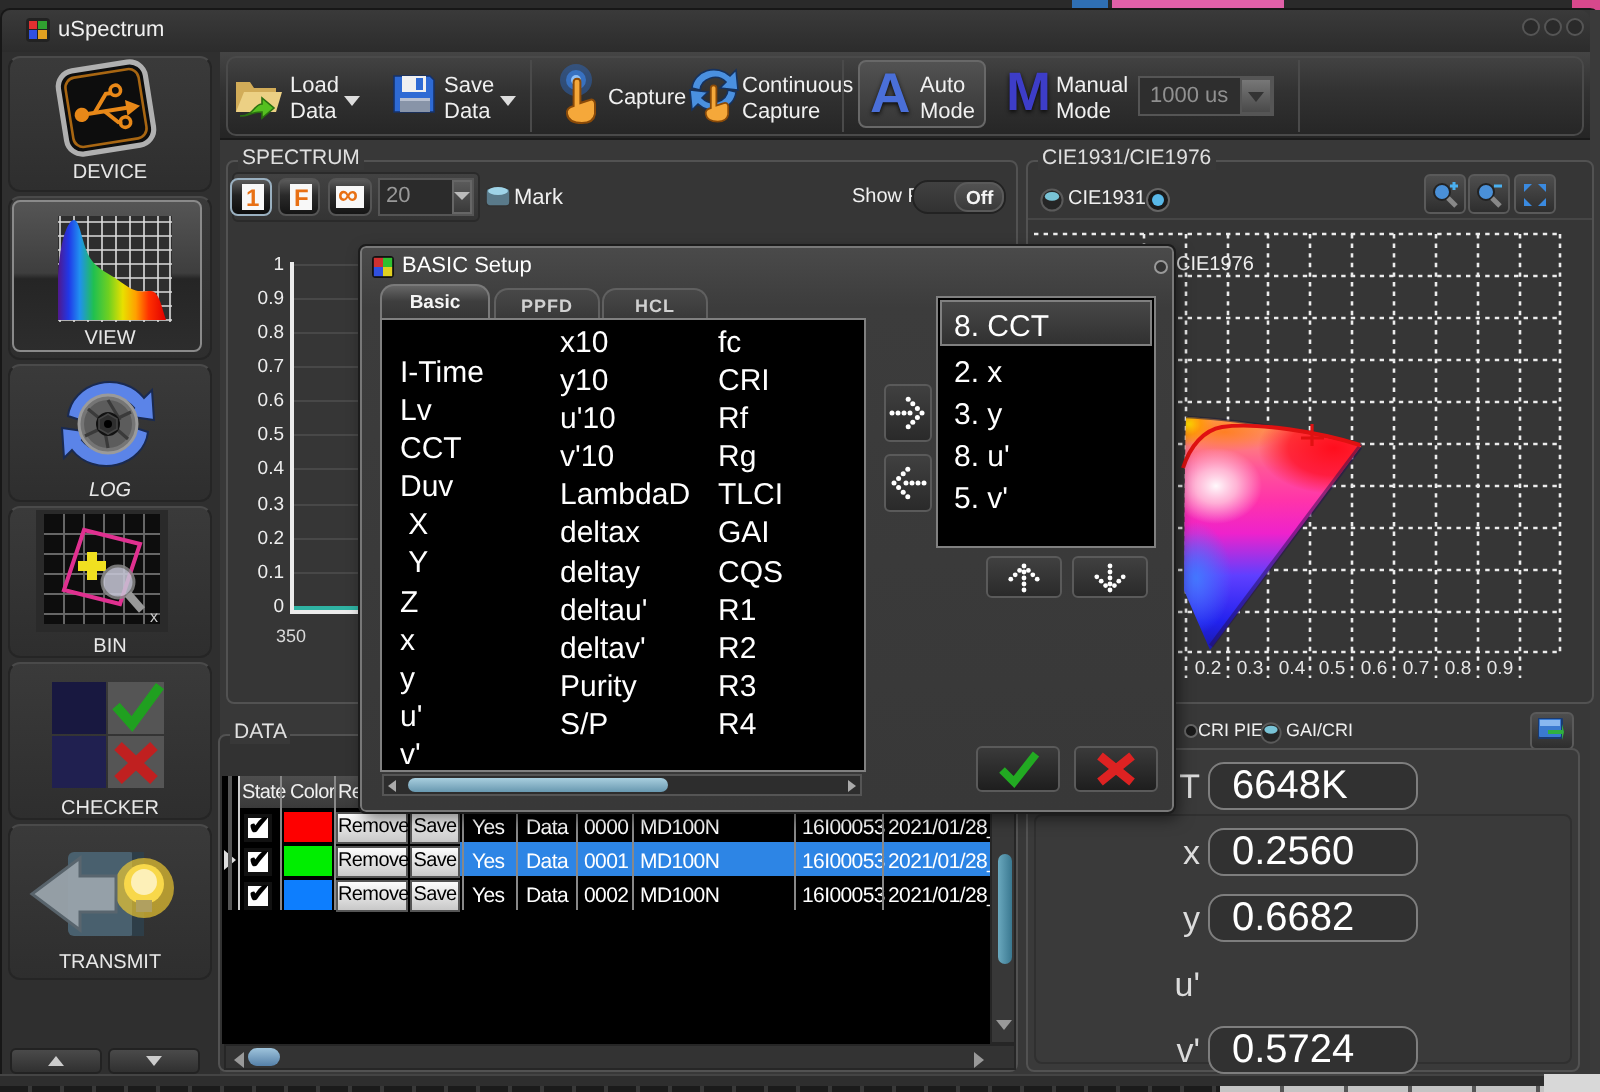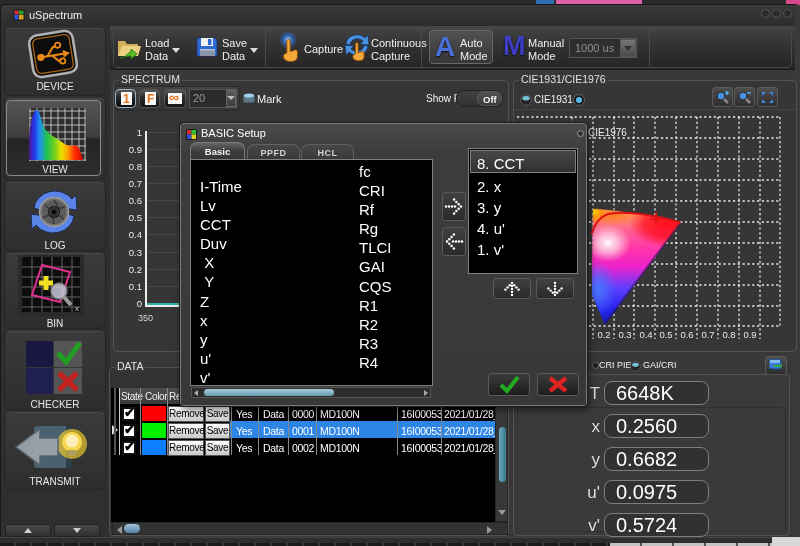--- a/index.html
+++ b/index.html
@@ -167,21 +167,21 @@
     <path d="M47 30 A 21 19 0 0 1 9 39 L5 43 L4 28 L18 30 L14 34 A 15 13.5 0 0 0 41 28 Z" fill="#5b84e8" stroke="#1a2a50" stroke-width="1"></path>
     <circle cx="27" cy="26" r="14.5" fill="#757575" stroke="#9a9a9a" stroke-width="1.5"></circle>
     <circle cx="27" cy="26" r="12" fill="#5c5c5c"></circle>
     <g stroke="#3a3a3a" stroke-width="1.6">
       <path d="M27 14 L33 24 M38.5 20 L28 25 M37 33.5 L29 26.5 M27 38 L25 27 M15.5 32 L25 27.5 M17 18.5 L25 25"></path>
     </g>
     <circle cx="27" cy="26" r="6" fill="#111"></circle>
     <path d="M27 21 L31.5 23.5 L31.5 28.5 L27 31 L22.5 28.5 L22.5 23.5 Z" fill="#2e2e2e" stroke="#444" stroke-width="0.8"></path>
     <circle cx="27" cy="26" r="2" fill="#000"></circle>
   </svg>
-  <div class="abs slab" style="top:240px;">LOG</div>
+  <div class="abs slab" style="top:240px;font-style:italic;">LOG</div>
 
   <svg class="abs" style="left:18px;top:255px;" width="66" height="61" viewBox="0 0 66 61">
     <rect x="0" y="0" width="66" height="61" fill="#2a2a2a"></rect>
     <rect x="4" y="2" width="58" height="55" fill="#0d0d0d"></rect>
     <g stroke="#666" stroke-width="1">
       <path d="M4 12 H62 M4 22 H62 M4 32 H62 M4 42 H62 M4 52 H62"></path>
       <path d="M14 2 V57 M24 2 V57 M34 2 V57 M44 2 V57 M54 2 V57"></path>
     </g>
     <path d="M14 40 L24 10 L52 17 L42 47 Z" fill="none" stroke="#e03090" stroke-width="2"></path>
     <g stroke="#f0e020" stroke-width="5">
@@ -470,21 +470,20 @@
   <div class="panelbox" style="left:513px;top:374px;width:277px;height:162px;background:#3a3a3a;"></div>
   <div class="abs" style="left:517px;top:407px;width:269px;height:125px;border:1px solid #303030;border-radius:4px;"></div>
   <div class="abs vlab" style="top:384px;width:84px;">T</div>
   <div class="abs vlab" style="top:417px;">x</div>
   <div class="abs vlab" style="top:450px;">y</div>
   <div class="abs vlab" style="top:483px;">u'</div>
   <div class="abs vlab" style="top:516px;">v'</div>
   <div class="abs vbox" style="top:381px;">6648K</div>
   <div class="abs vbox" style="top:414px;">0.2560</div>
   <div class="abs vbox" style="top:447px;">0.6682</div>
-  <div class="abs vbox" style="top:480px;">0.0975</div>
   <div class="abs vbox" style="top:513px;">0.5724</div>
 
   <div class="abs" style="left:180px;top:123px;width:407px;height:283px;background:linear-gradient(#4a4a4a,#3c3c3c 30px,#383838);border:1px solid #787878;outline:1px solid #1c1c1c;border-radius:3px;box-shadow:2px 3px 8px rgba(0,0,0,0.55);z-index:40;"></div>
   <div class="abs dlg" style="left:186px;top:126px;z-index:41;">
     <svg width="11" height="11" viewBox="0 0 12 12">
       <rect x="0" y="0" width="12" height="12" rx="2" fill="#111"></rect>
       <rect x="1" y="1" width="5" height="5" fill="#d03030"></rect>
         <rect x="6" y="1" width="5" height="5" fill="#30c030"></rect>
       <rect x="1" y="6" width="5" height="5" fill="#3050e0"></rect>
         <rect x="6" y="6" width="5" height="5" fill="#e0d020"></rect>
@@ -503,20 +502,33 @@
       <i>Lv</i>
       <i>CCT</i>
       <i>Duv</i>
       <i>&nbsp;X</i>
       <i>&nbsp;Y</i>
       <i>Z</i>
       <i>x</i>
       <i>y</i>
       <i>u'</i>
       <i>v'</i>
+    </div>
+  <div class="abs dcol" style="left:280px;z-index:42;">
+      <i>x10</i>
+      <i>y10</i>
+      <i>u'10</i>
+      <i>v'10</i>
+      <i>LambdaD</i>
+      <i>deltax</i>
+      <i>deltay</i>
+      <i>deltau'</i>
+      <i>deltav'</i>
+      <i>Purity</i>
+      <i>S/P</i>
     </div>
   <div class="abs dcol" style="left:359px;z-index:42;">
       <i>fc</i>
       <i>CRI</i>
       <i>Rf</i>
       <i>Rg</i>
       <i>TLCI</i>
       <i>GAI</i>
       <i>CQS</i>
       <i>R1</i>
@@ -561,22 +573,22 @@
         <circle cx="7.6" cy="16.1" r="1.25"></circle>
         <circle cx="9.9" cy="18.4" r="1.25"></circle>
       </g>
   </svg>
 
   <div class="abs" style="left:468px;top:148px;width:110px;height:126px;background:#000;border:1px solid #808080;z-index:41;"></div>
   <div class="abs" style="left:470px;top:150px;width:106px;height:23px;background:linear-gradient(#474747,#313131);border:1px solid #808080;z-index:42;"></div>
   <div class="abs dli" style="top:155px;z-index:43;">8. CCT</div>
   <div class="abs dli" style="top:178px;">2. x</div>
   <div class="abs dli" style="top:199px;">3. y</div>
-  <div class="abs dli" style="top:220px;">4. u'</div>
-  <div class="abs dli" style="top:241px;">1. v'</div>
+  <div class="abs dli" style="top:220px;">8. u'</div>
+  <div class="abs dli" style="top:241px;">5. v'</div>
 
   <div class="abs dbtn" style="left:493px;top:278px;width:38px;height:21px;"></div>
   <div class="abs dbtn" style="left:536px;top:278px;width:38px;height:21px;"></div>
   <svg class="abs" style="left:502px;top:281px;z-index:42;" width="20" height="16" viewBox="0 0 20 16">
     <g fill="#fff">
         <circle cx="10" cy="2" r="1.2"></circle>
         <circle cx="10" cy="5" r="1.2"></circle>
         <circle cx="10" cy="8" r="1.2"></circle>
         <circle cx="10" cy="11" r="1.2"></circle>
         <circle cx="10" cy="14" r="1.2"></circle>

